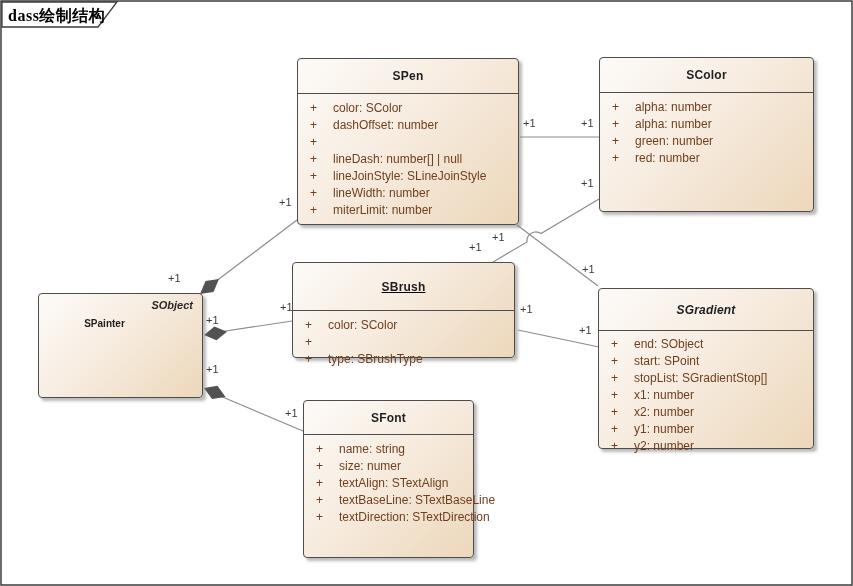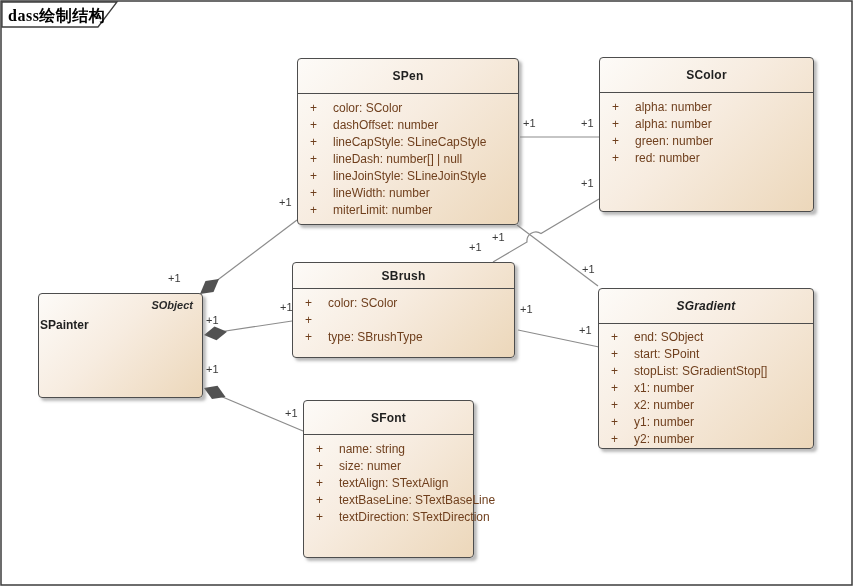--- a/index.html
+++ b/index.html
@@ -26,23 +26,23 @@
   .attr-row{display:flex;line-height:17px;font-size:12px;color:#6f3f1d;white-space:nowrap;}
   .attr-row .vis{width:23px;padding-left:12px;flex:0 0 auto;}
   .attr-row .atext{flex:1;}
   
   #cls-spainter{padding:12px;}
   .parent-ref{
     position:absolute;top:5px;right:9px;font-size:11px;font-style:italic;
     font-weight:600;color:#2a2a2a;
   }
   #cls-spainter .lone-title{
-    position:absolute;top:24px;left:17px;width:100%;
+    position:absolute;top:24px;left:0;width:100%;text-align:center;
     transform:translateX(-16px);
-    font-size:12px;font-weight:bold;color:#1f1f1f;
+    font-size:10px;font-weight:bold;color:#1f1f1f;
   }
   .mult{
     position:absolute;font-size:11px;color:#3a3a3a;line-height:12px;
   }
   .frame-tab-label{
     position:absolute;left:8px;top:6px;font-size:16px;font-weight:bold;color:#000;
     letter-spacing:.5px;white-space:nowrap;font-family:Liberation Serif, serif;
   }
 </style>
 </head>
@@ -83,21 +83,20 @@
         <div class="attr-row">
           <span class="vis">+</span>
           <span class="atext">color: SColor</span>
         </div>
         <div class="attr-row">
           <span class="vis">+</span>
           <span class="atext">dashOffset: number</span>
         </div>
         <div class="attr-row">
           <span class="vis">+</span>
-          <span class="atext">lineCapStyle: SLineCapStyle</span>
         </div>
         <div class="attr-row">
           <span class="vis">+</span>
           <span class="atext">lineDash: number[] | null</span>
         </div>
         <div class="attr-row">
           <span class="vis">+</span>
           <span class="atext">lineJoinStyle: SLineJoinStyle</span>
         </div>
         <div class="attr-row">
@@ -129,40 +128,40 @@
           <span class="atext">green: number</span>
         </div>
         <div class="attr-row">
           <span class="vis">+</span>
           <span class="atext">red: number</span>
         </div>
       </div>
   </div>
 
   <div class="uml-class" id="cls-sbrush" style="left:292px;top:262px;width:223px;height:96px;">
-    <div class="hdr" style="height:26px;">
+    <div class="hdr" style="height:48px;text-decoration:underline;">
       <span class="title">SBrush</span>
     </div>
     <div class="body">
         <div class="attr-row">
           <span class="vis">+</span>
           <span class="atext">color: SColor</span>
         </div>
         <div class="attr-row">
           <span class="vis">+</span>
         </div>
         <div class="attr-row">
           <span class="vis">+</span>
           <span class="atext">type: SBrushType</span>
         </div>
       </div>
   </div>
 
   <div class="uml-class abstract" id="cls-sgradient" style="left:598px;top:288px;width:216px;height:161px;">
-    <div class="hdr" style="height:35px;">
+    <div class="hdr" style="height:42px;">
       <span class="title">SGradient</span>
     </div>
     <div class="body" style="padding-top:5px;">
         <div class="attr-row">
           <span class="vis">+</span>
           <span class="atext">end: SObject</span>
         </div>
         <div class="attr-row">
           <span class="vis">+</span>
           <span class="atext">start: SPoint</span>

